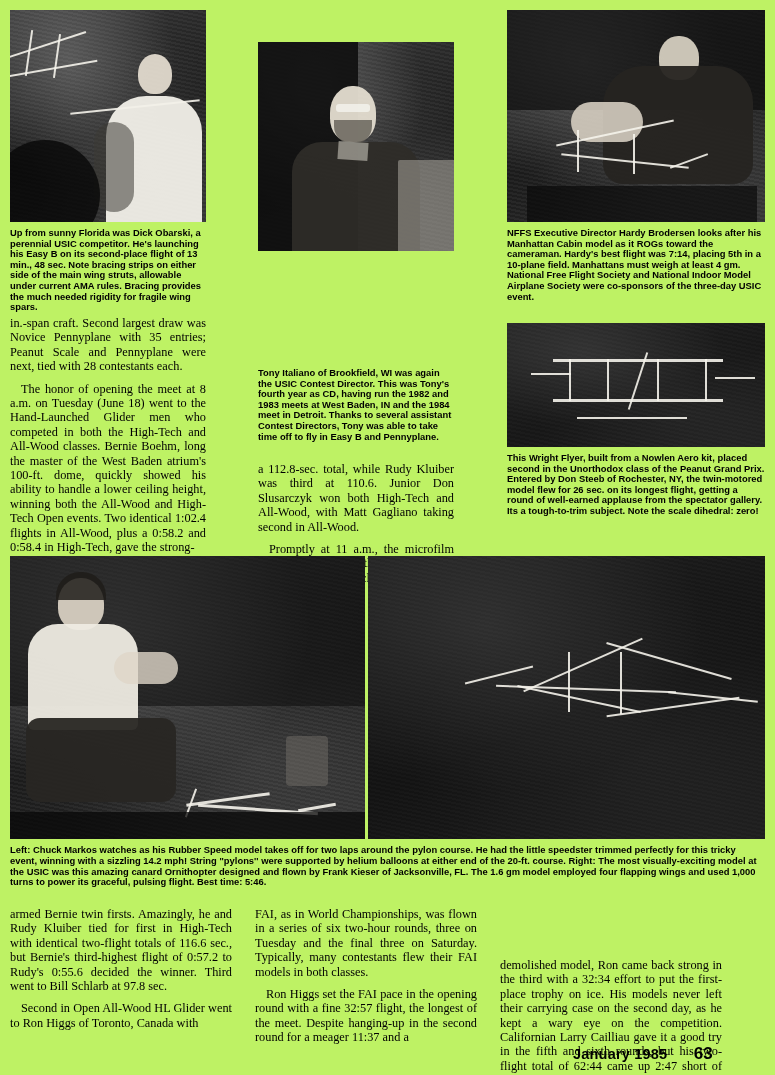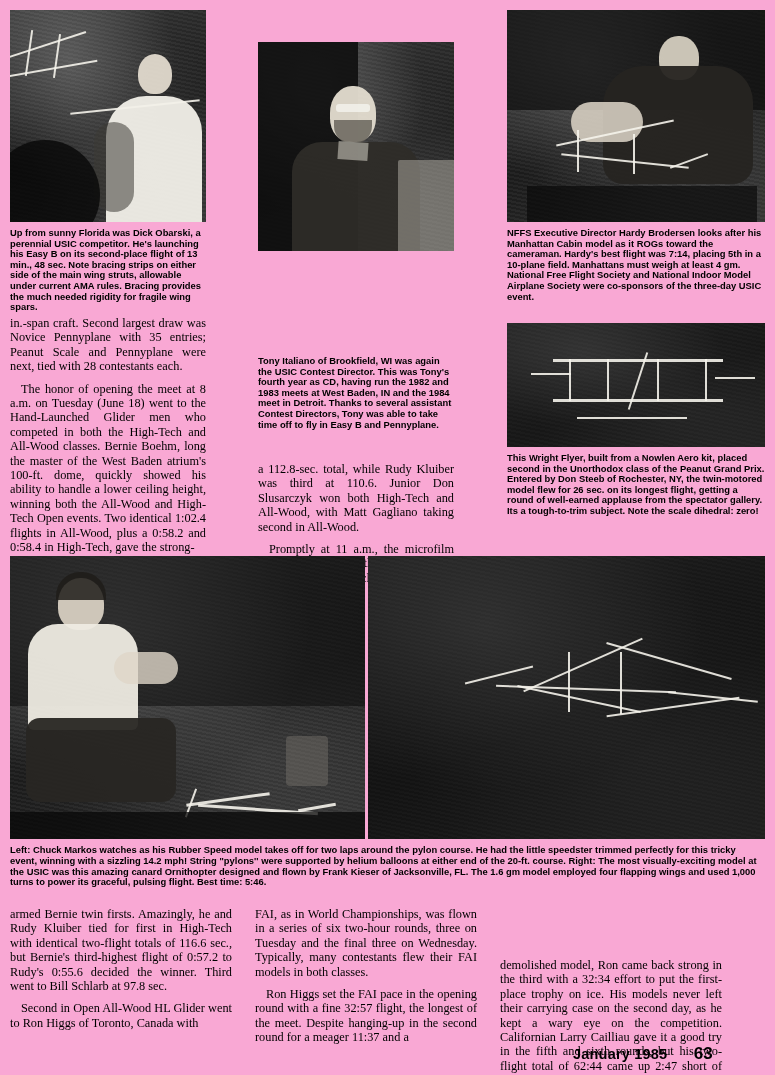--- a/index.html
+++ b/index.html
@@ -13,21 +13,21 @@
     position: relative;
     font-family: "Liberation Serif", serif;
     color: #000;
     overflow: hidden;
   }
   .page {
     position: absolute;
     left: 0; top: 0;
     width: 775px;
     height: 1075px;
-    background: #f9a8d4;
+    background: #bef264;
   }
 
   
   .photo {
     position: absolute;
     background: #2b2b2b;
     overflow: hidden;
   }
   .photo .grain {
     position: absolute;
@@ -110,21 +110,21 @@
   <div class="photo" style="left:258px; top:42px; width:196px; height:209px;">
     <div class="grain"></div>
     <div class="dark" style="left:-10px; top:-10px; width:110px; height:230px; border-radius:0; background:rgba(14,14,14,0.9);"></div>
     <div class="figure" style="left:72px; top:44px; width:46px; height:56px; background:rgba(228,221,208,0.95);"></div>
     <div class="dark" style="left:78px; top:62px; width:34px; height:8px; border-radius:3px; background:rgba(245,245,240,0.75);"></div>
     <div class="dark" style="left:76px; top:78px; width:38px; height:24px; border-radius:0 0 18px 18px; background:rgba(90,86,78,0.75);"></div>
     <div class="figure" style="left:34px; top:100px; width:128px; height:112px; border-radius:30px 30px 0 0; background:rgba(46,44,40,0.95);"></div>
     <div class="stick" style="left:80px; top:100px; width:30px; height:18px; background:rgba(200,196,186,0.6); transform:rotate(4deg);"></div>
     <div class="dark" style="left:140px; top:118px; width:62px; height:94px; border-radius:2px; background:rgba(170,166,156,0.55);"></div>
   </div>
-  <div class="caption" style="left:258px; top:356px; width:196px;">Tony Italiano of Brookfield, WI was again the USIC Contest Director. This was Tony's fourth year as CD, having run the 1982 and 1983 meets at West Baden, IN and the 1984 meet in Detroit. Thanks to several assistant Contest Directors, Tony was able to take time off to fly in Easy B and Pennyplane.</div>
+  <div class="caption" style="left:258px; top:368px; width:196px;">Tony Italiano of Brookfield, WI was again the USIC Contest Director. This was Tony's fourth year as CD, having run the 1982 and 1983 meets at West Baden, IN and the 1984 meet in Detroit. Thanks to several assistant Contest Directors, Tony was able to take time off to fly in Easy B and Pennyplane.</div>
 
   <div class="photo" style="left:507px; top:10px; width:258px; height:212px;">
     <div class="grain"></div>
     <div class="dark" style="left:-20px; top:-20px; width:300px; height:120px; border-radius:0; background:rgba(16,16,16,0.75);"></div>
     <div class="figure" style="left:152px; top:26px; width:40px; height:44px; background:rgba(222,215,200,0.9);"></div>
     <div class="figure" style="left:96px; top:56px; width:150px; height:118px; border-radius:40px 36px 20px 20px; background:rgba(38,36,33,0.95);"></div>
     <div class="figure" style="left:64px; top:92px; width:72px; height:40px; border-radius:20px; background:rgba(218,210,196,0.88);"></div>
 
     <div class="stick" style="left:48px; top:122px; width:120px; height:2px; transform:rotate(-12deg);"></div>
     <div class="stick" style="left:54px; top:150px; width:128px; height:2px; transform:rotate(6deg);"></div>
@@ -193,21 +193,21 @@
   </div>
 
   <div class="caption" style="left:10px; top:845px; width:755px; line-height:10.8px;">Left: Chuck Markos watches as his Rubber Speed model takes off for two laps around the pylon course. He had the little speedster trimmed perfectly for this tricky event, winning with a sizzling 14.2 mph! String ''pylons'' were supported by helium balloons at either end of the 20-ft. course. Right: The most visually-exciting model at the USIC was this amazing canard Ornithopter designed and flown by Frank Kieser of Jacksonville, FL. The 1.6 gm model employed four flapping wings and used 1,000 turns to power its graceful, pulsing flight. Best time: 5:46.</div>
 
   <div class="col" style="left:10px; top:907px; width:222px;">
     <p class="noind">armed Bernie twin firsts. Amazingly, he and Rudy Kluiber tied for first in High-Tech with identical two-flight totals of 116.6 sec., but Bernie's third-highest flight of 0:57.2 to Rudy's 0:55.6 decided the winner. Third went to Bill Schlarb at 97.8 sec.</p>
     <p>Second in Open All-Wood HL Glider went to Ron Higgs of Toronto, Canada with</p>
   </div>
 
   <div class="col" style="left:255px; top:907px; width:222px;">
-    <p class="noind">FAI, as in World Championships, was flown in a series of six two-hour rounds, three on Tuesday and the final three on Wednesday. Typically, many contestants flew their FAI models in both classes.</p>
+    <p class="noind">FAI, as in World Championships, was flown in a series of six two-hour rounds, three on Tuesday and the final three on Saturday. Typically, many contestants flew their FAI models in both classes.</p>
     <p>Ron Higgs set the FAI pace in the opening round with a fine 32:57 flight, the longest of the meet. Despite hanging-up in the second round for a meager 11:37 and a</p>
   </div>
 
   <div class="col" style="left:500px; top:958px; width:222px;">
     <p class="noind">demolished model, Ron came back strong in the third with a 32:34 effort to put the first-place trophy on ice. His models never left their carrying case on the second day, as he kept a wary eye on the competition. Californian Larry Cailliau gave it a good try in the fifth and sixth rounds, but his two-flight total of 62:44 came up 2:47 short of Higgs'. Third place went to Dick Doig with</p>
   </div>
 
   <div class="footer" style="left:573px; top:1044px;">
     <span class="date">January 1985</span>
     <span class="pageno" style="margin-left:22px;">63</span>

